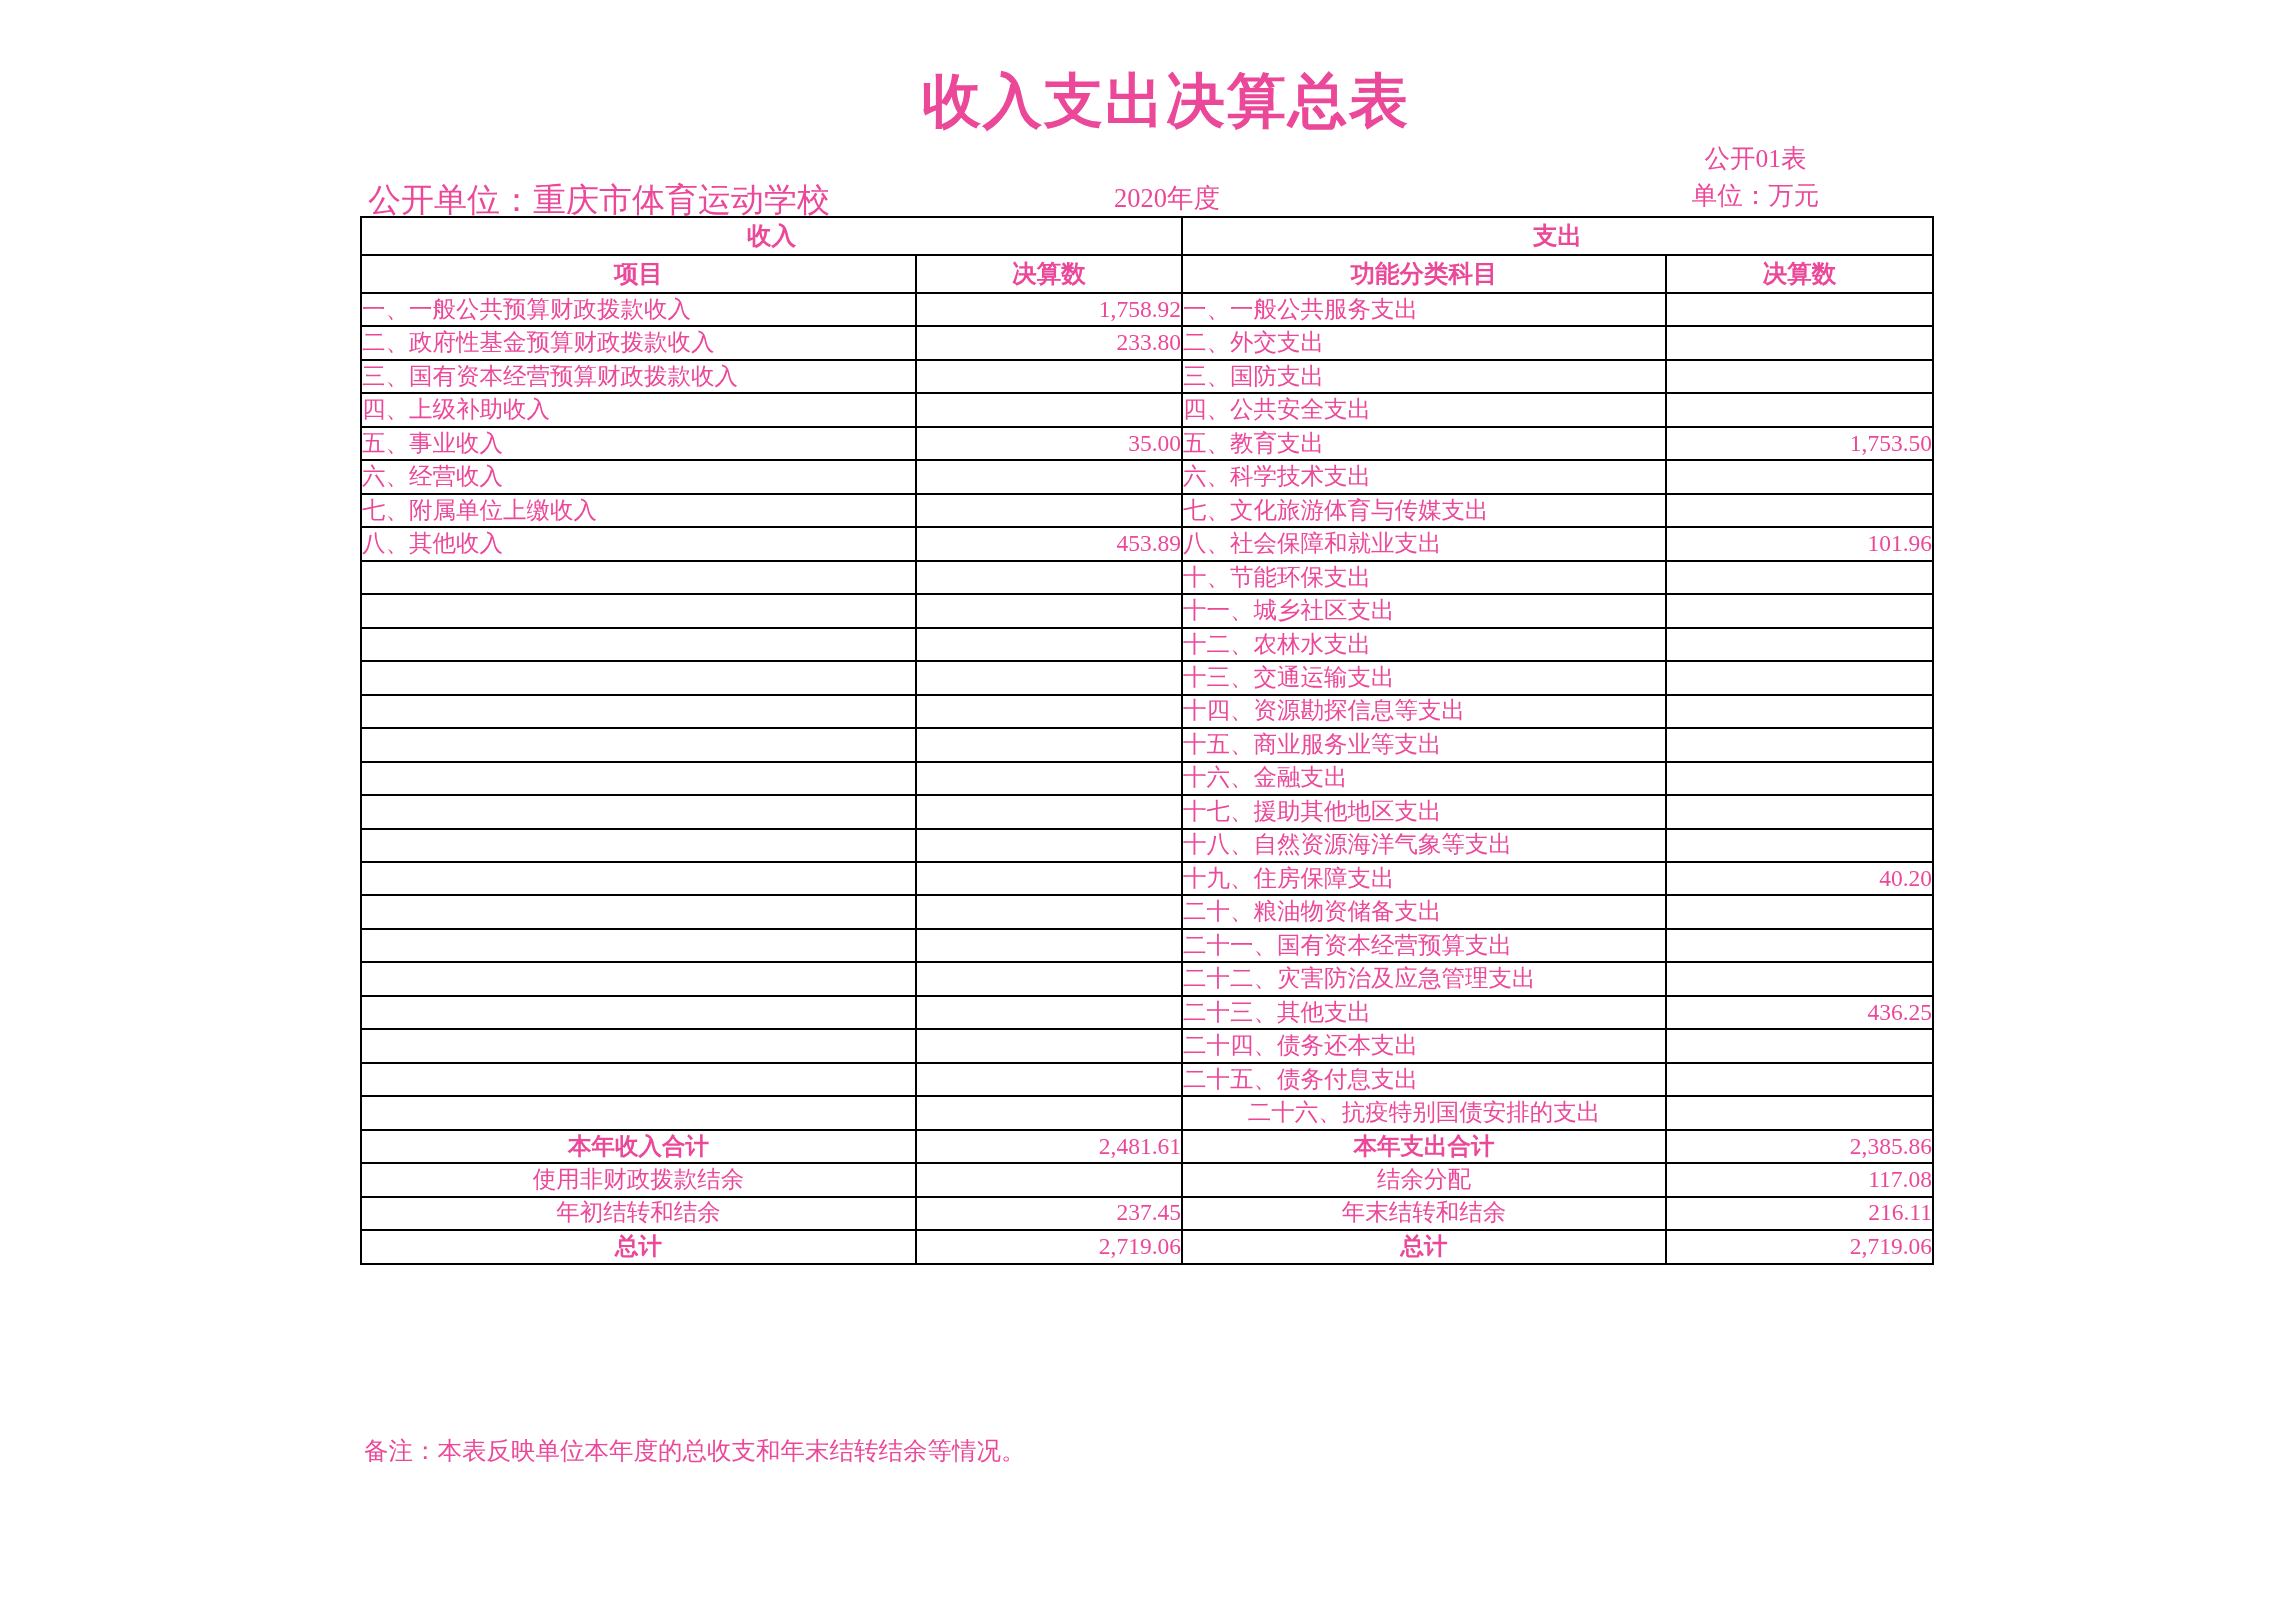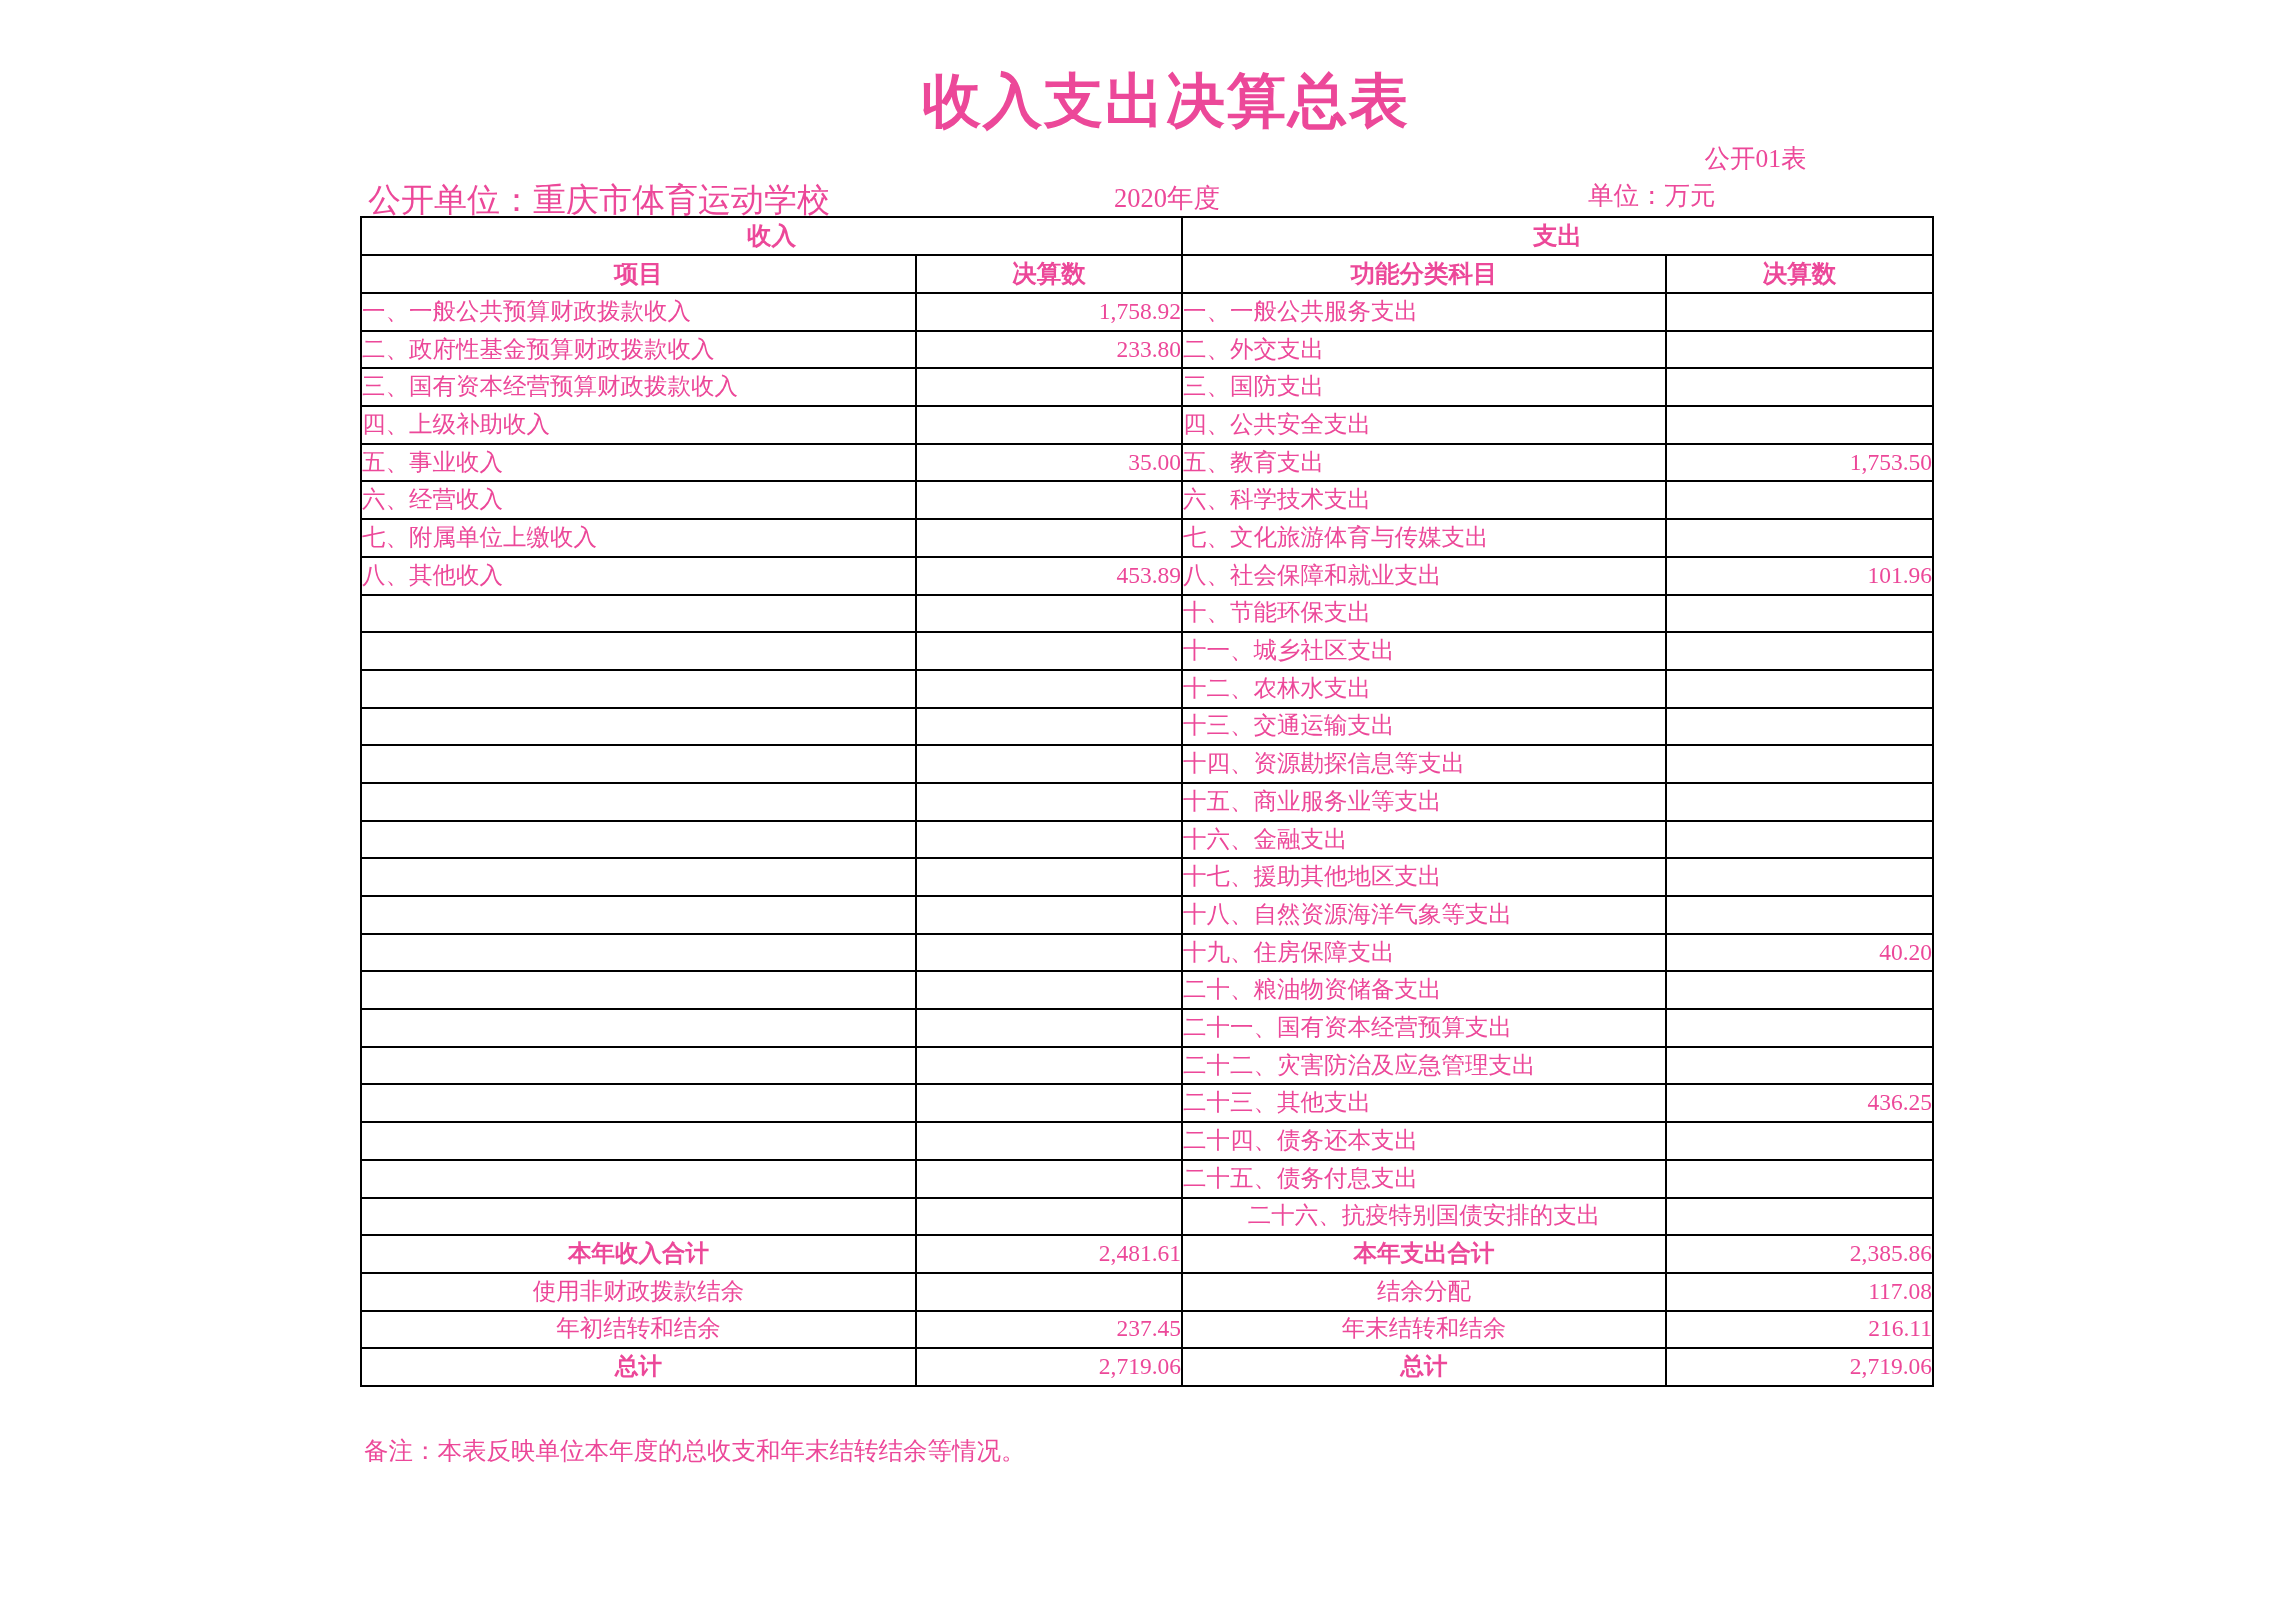--- a/index.html
+++ b/index.html
@@ -12,25 +12,25 @@
     position:absolute; left:872px; top:69px; width:588px; height:65px;
     text-align:center; font-family:"Liberation Sans","DejaVu Sans",sans-serif;
     font-weight:bold; font-size:59px; letter-spacing:2px; line-height:65px;
   }
   .sheet-code {
     position:absolute; top:141px; left:1588px; width:335px;
     text-align:center; font-size:25.5px;
   }
   .org-label   { position:absolute; top:178px; left:368px;  font-size:33px; }
   .year-label  { position:absolute; top:180px; left:1114px; font-size:26.5px; }
-  .unit-label  { position:absolute; top:178px; left:1588px; width:335px; text-align:left; font-size:25.5px; }
+  .unit-label  { position:absolute; top:178px; left:1588px; width:335px; text-align:center; font-size:25.5px; }
 
   table.main {
     position:absolute; left:360px; top:216px;
-    width:1571px; height:1171px;
+    width:1571px; height:1049px;
     border-collapse:collapse; table-layout:fixed;
   }
   table.main th, table.main td {
     border:2.9px solid #000; padding:0; overflow:hidden; white-space:nowrap;
     font-size:23.5px; line-height:1.1; vertical-align:middle;
   }
   table.main th { font-size:24.5px; font-weight:bold; text-align:center; }
   tr.hr { height:38px; }
   td.l { text-align:left;  padding-left:7.8px; }
   td.r { text-align:right; padding-right:7.8px; }

